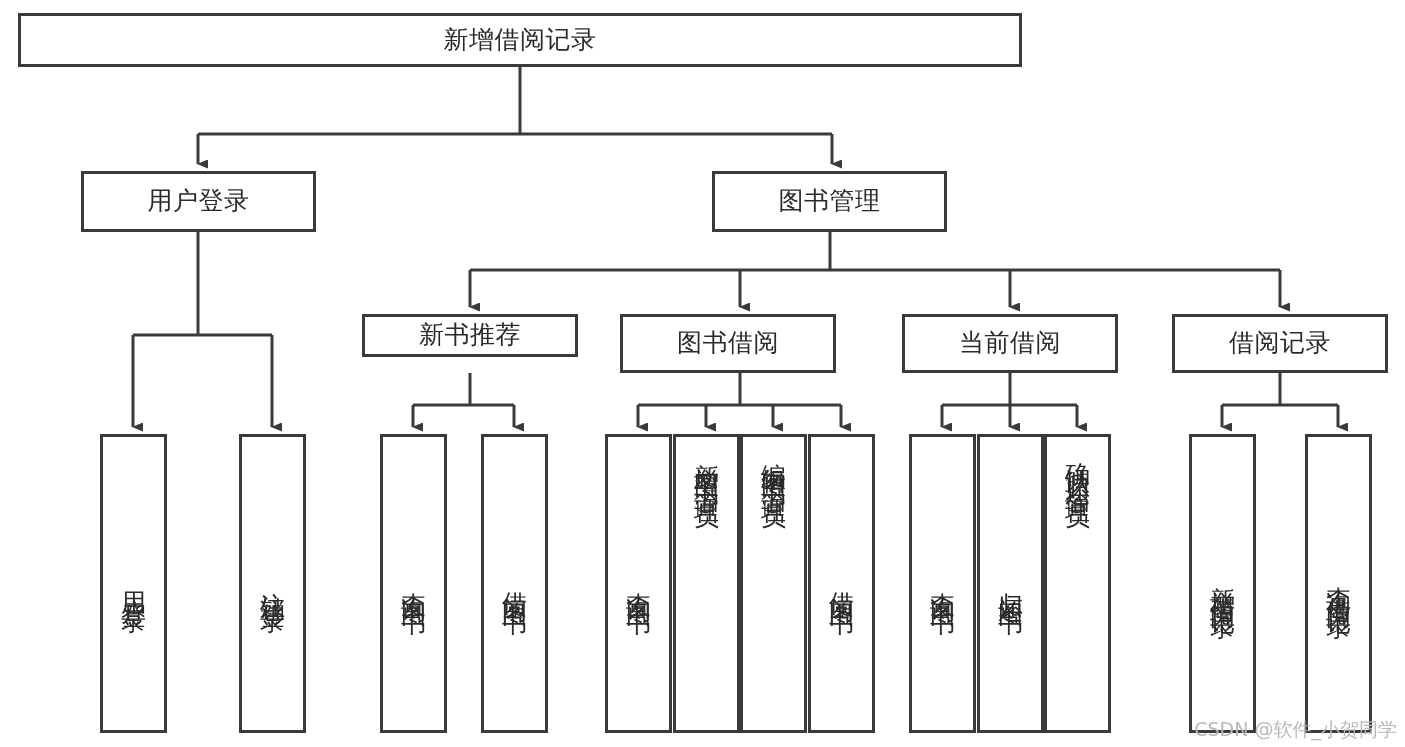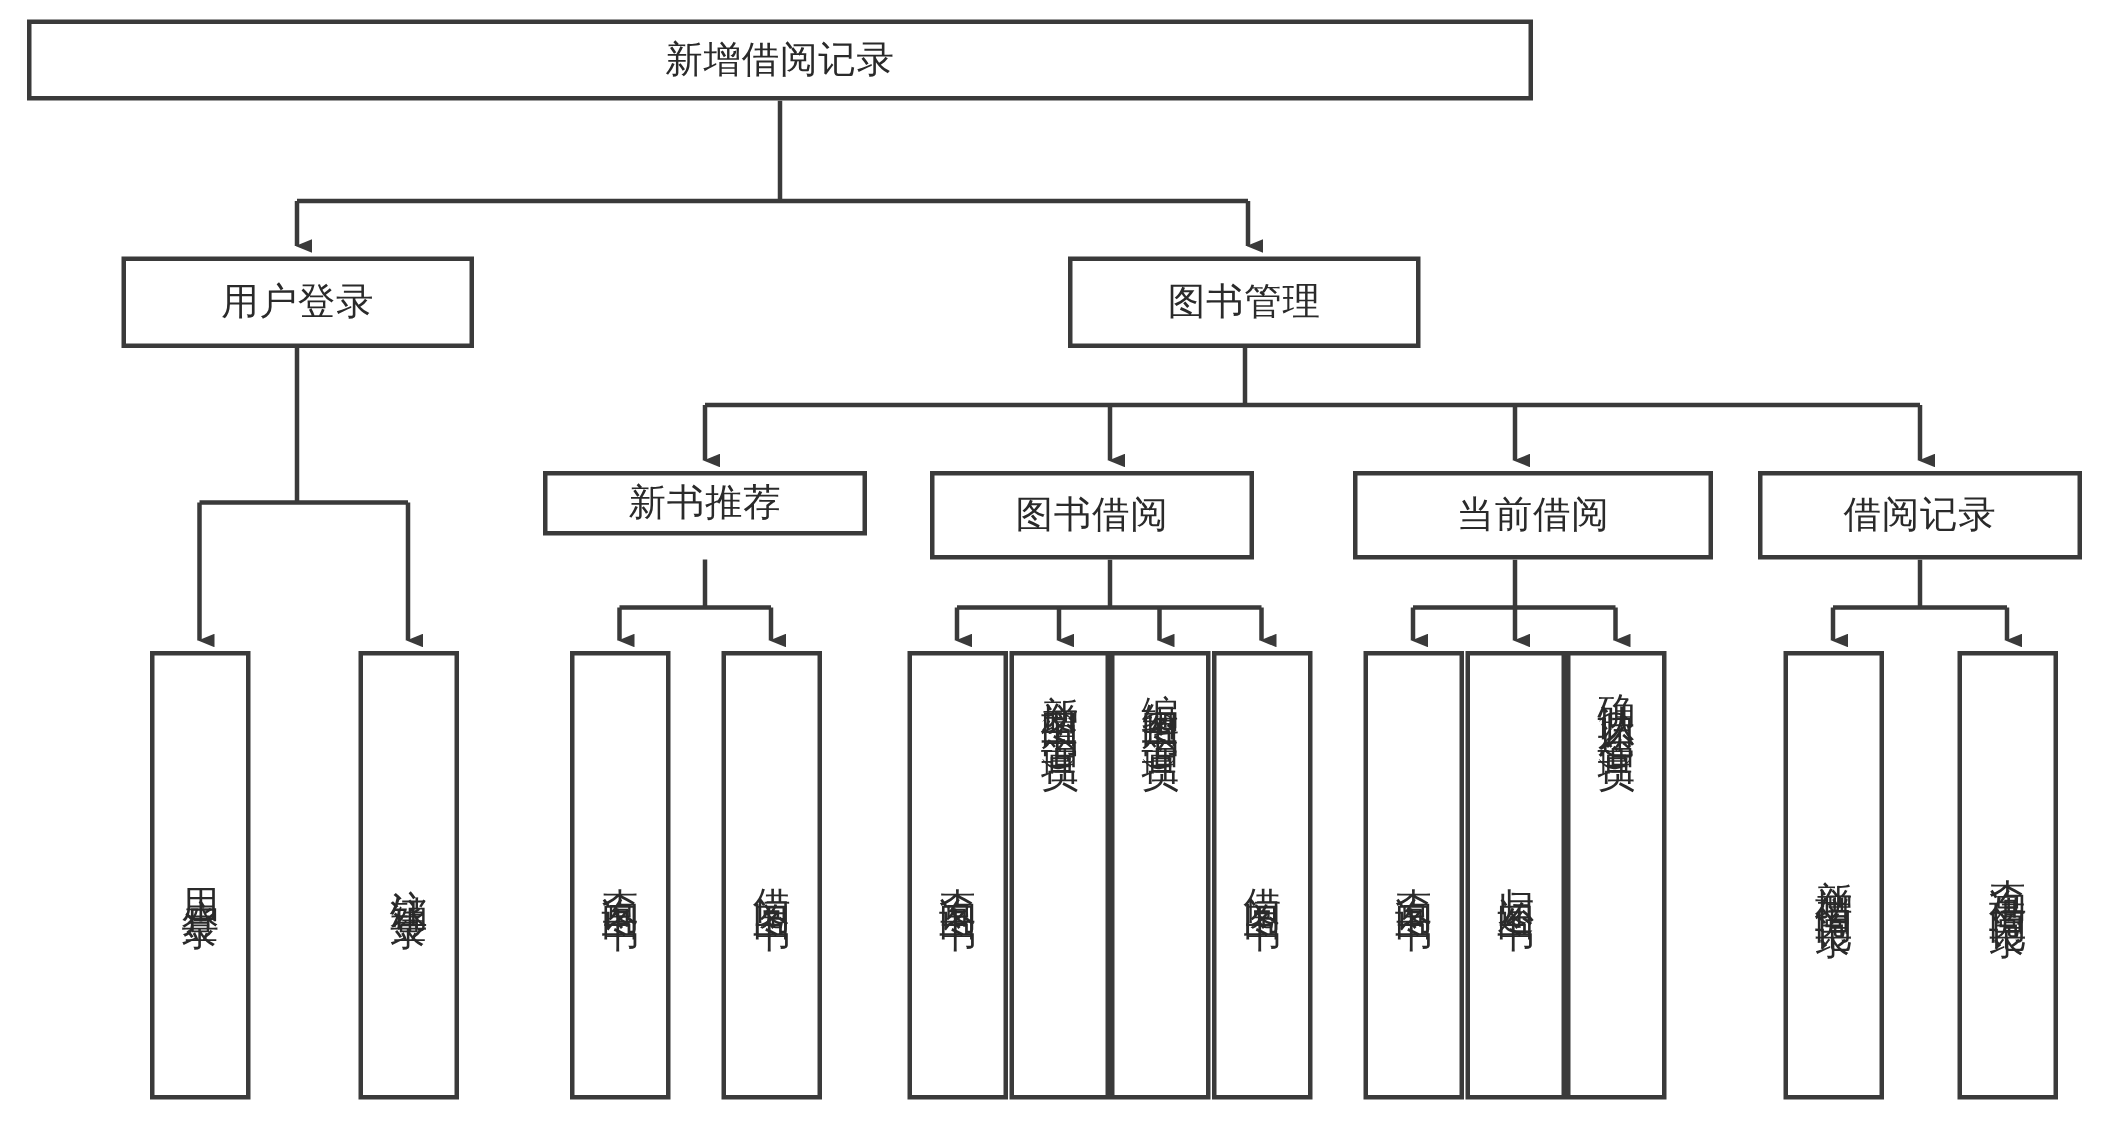--- a/index.html
+++ b/index.html
@@ -147,21 +147,21 @@
   </div>
 
   <div class="node horiz" style="left:362px; top:314px; width:216px; height:43px;">
     <span class="label">新书推荐</span>
   </div>
 
   <div class="node horiz" style="left:620px; top:314px; width:216px; height:59px;">
     <span class="label">图书借阅</span>
   </div>
 
-  <div class="node horiz" style="left:902px; top:314px; width:240px; height:59px;">
+  <div class="node horiz" style="left:902px; top:314px; width:216px; height:59px;">
     <span class="label">当前借阅</span>
   </div>
 
   <div class="node horiz" style="left:1172px; top:314px; width:216px; height:59px;">
     <span class="label">借阅记录</span>
   </div>
 
   <div class="node vert centered" style="left:100px; top:434px; width:67px; height:299px;">
     <span class="label">用户登录</span>
   </div>
@@ -207,14 +207,15 @@
   </div>
 
   <div class="node vert centered" style="left:1189px; top:434px; width:67px; height:299px;">
     <span class="label">新增借阅记录</span>
   </div>
 
   <div class="node vert centered" style="left:1305px; top:434px; width:67px; height:299px;">
     <span class="label">查询借阅记录</span>
   </div>
 
+  <div class="watermark">CSDN @软件_小贺同学</div>
 
 </div>
 
 </body></html>

